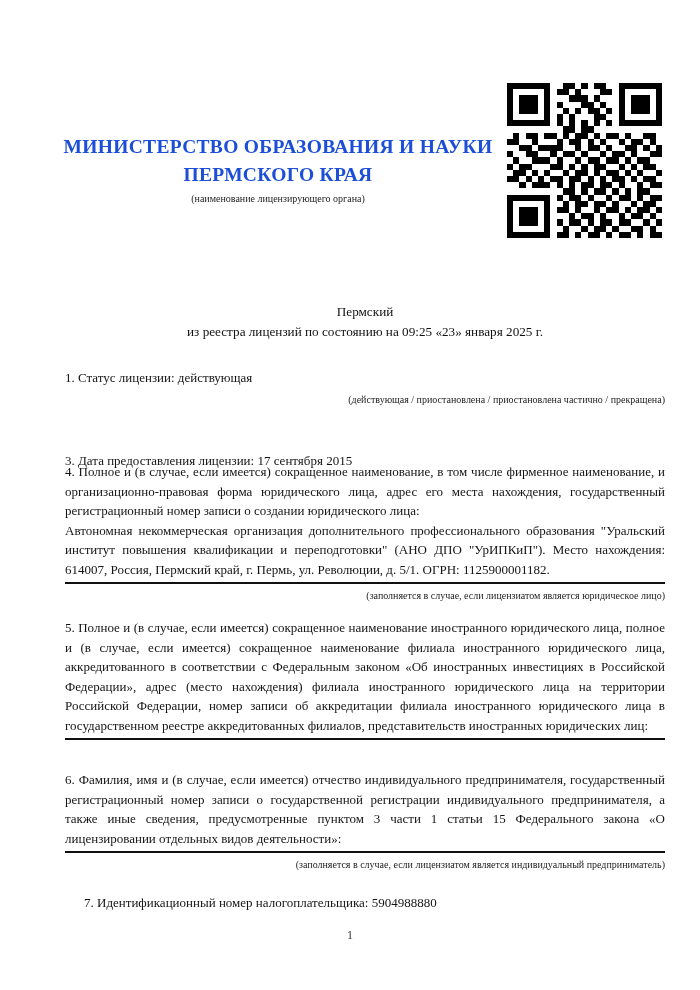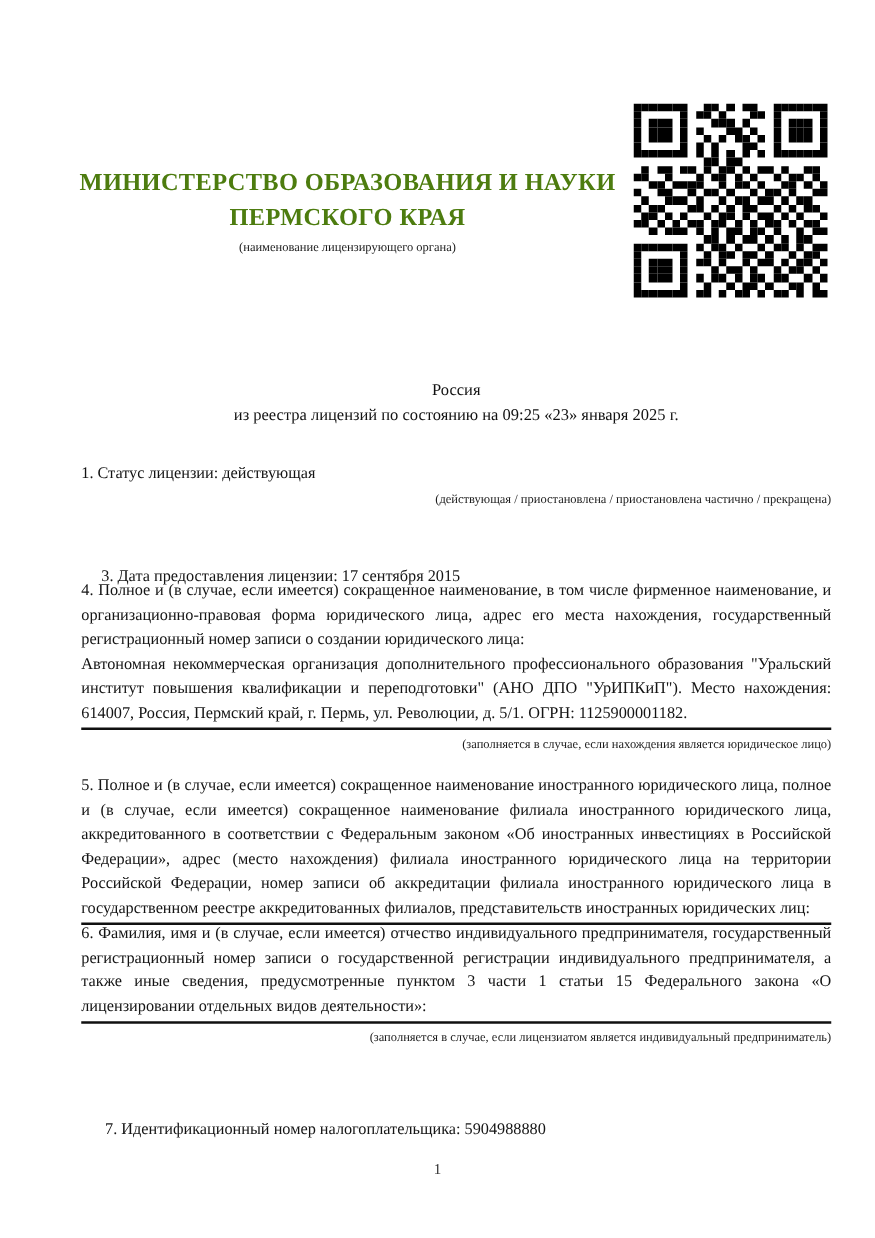--- a/index.html
+++ b/index.html
@@ -5,43 +5,43 @@
   html,body{margin:0;padding:0;}
   body{
     width:700px;height:990px;position:relative;background:#ffffff;
     font-family:"Liberation Serif", serif;color:#1c1c1c;
     -webkit-font-smoothing:antialiased;
   }
   .doc{position:absolute;inset:0;overflow:hidden;}
 
   
   .header{position:absolute;left:28px;top:133px;width:500px;text-align:center;}
-  .header .t{font-weight:bold;font-size:19.5px;line-height:28px;color:#4d7c0f;letter-spacing:.3px;}
+  .header .t{font-weight:bold;font-size:19.5px;line-height:28px;color:#1d4ed8;letter-spacing:.3px;}
   .header .sub{font-size:10px;margin-top:4px;color:#1c1c1c;}
 
   
   .qr-wrap{
     position:absolute;left:507px;top:83px;width:155px;height:155px;
     display:grid;grid-template-columns:repeat(25,1fr);grid-template-rows:repeat(25,1fr);
     background:#fff;
   }
   .qb{background:#000;}
 
   
   .vypiska{position:absolute;left:65px;top:302px;width:600px;text-align:center;
     font-size:13.2px;line-height:20px;color:#111;}
 
   
   .item{position:absolute;left:65px;width:600px;font-size:13px;line-height:19.5px;color:#141414;}
   .item p{margin:0;text-align:justify;text-justify:inter-word;}
   .rule{border-top:2px solid #101010;margin-top:3px;height:0;}
   .caption{font-size:10px;text-align:right;margin-top:2px;color:#1c1c1c;}
 
-  #item1{top:368px;} #item2{top:420px;} #item3{top:451px;margin-left:16px;}
-  #item4{top:462px;} #item5{top:618px;font-family:Liberation Serif, serif;} #item6{top:736px;} #item7{top:893px;margin-left:19px;}
+  #item1{top:368px;} #item2{top:420px;} #item3{top:451px;}
+  #item4{top:462px;} #item5{top:618px;font-family:Liberation Serif, serif;} #item6{top:770px;} #item7{top:893px;margin-left:19px;}
 
   .page-num{position:absolute;left:0;top:928px;width:700px;text-align:center;
     font-size:12px;color:#333;}
 </style>
 </head>
 <body>
 
 <div class="doc">
 
   <div class="header">
@@ -672,39 +672,39 @@
       <div class="qb"></div>
       <div class="qb"></div>
       <div></div>
       <div class="qb"></div>
       <div></div>
       <div class="qb"></div>
       <div class="qb"></div>
     </div>
 
   <div class="vypiska">
-    <div>Россия</div>
+    <div>Пермский</div>
     <div>из реестра лицензий по состоянию на 09:25 «23» января 2025 г.</div>
   </div>
 
   <div class="item" id="item1">
     <p>1. Статус лицензии: действующая</p>
     <div class="caption">(действующая / приостановлена / приостановлена частично / прекращена)</div>
   </div>
 
 
   <div class="item" id="item3">
     <p>3. Дата предоставления лицензии: 17 сентября 2015</p>
   </div>
 
   <div class="item" id="item4">
     <p>4. Полное и (в случае, если имеется) сокращенное наименование, в том числе фирменное наименование, и организационно-правовая форма юридического лица, адрес его места нахождения, государственный регистрационный номер записи о создании юридического лица:</p>
     <p>Автономная некоммерческая организация дополнительного профессионального образования "Уральский институт повышения квалификации и переподготовки" (АНО ДПО "УрИПКиП"). Место нахождения: 614007, Россия, Пермский край, г. Пермь, ул. Революции, д. 5/1. ОГРН: 1125900001182.</p>
     <div class="rule"></div>
-    <div class="caption">(заполняется в случае, если нахождения является юридическое лицо)</div>
+    <div class="caption">(заполняется в случае, если лицензиатом является юридическое лицо)</div>
   </div>
 
   <div class="item" id="item5">
     <p>5. Полное и (в случае, если имеется) сокращенное наименование иностранного юридического лица, полное и (в случае, если имеется) сокращенное наименование филиала иностранного юридического лица, аккредитованного в соответствии с Федеральным законом «Об иностранных инвестициях в Российской Федерации», адрес (место нахождения) филиала иностранного юридического лица на территории Российской Федерации, номер записи об аккредитации филиала иностранного юридического лица в государственном реестре аккредитованных филиалов, представительств иностранных юридических лиц:</p>
     <div class="rule"></div>
   </div>
 
   <div class="item" id="item6">
     <p>6. Фамилия, имя и (в случае, если имеется) отчество индивидуального предпринимателя, государственный регистрационный номер записи о государственной регистрации индивидуального предпринимателя, а также иные сведения, предусмотренные пунктом 3 части 1 статьи 15 Федерального закона «О лицензировании отдельных видов деятельности»:</p>
     <div class="rule"></div>

